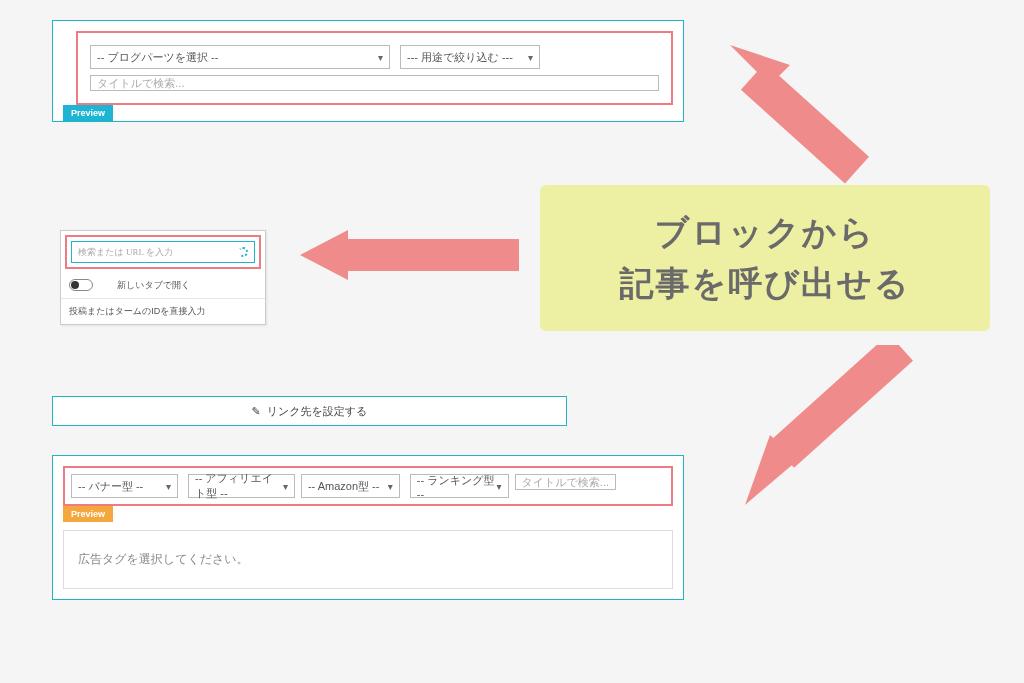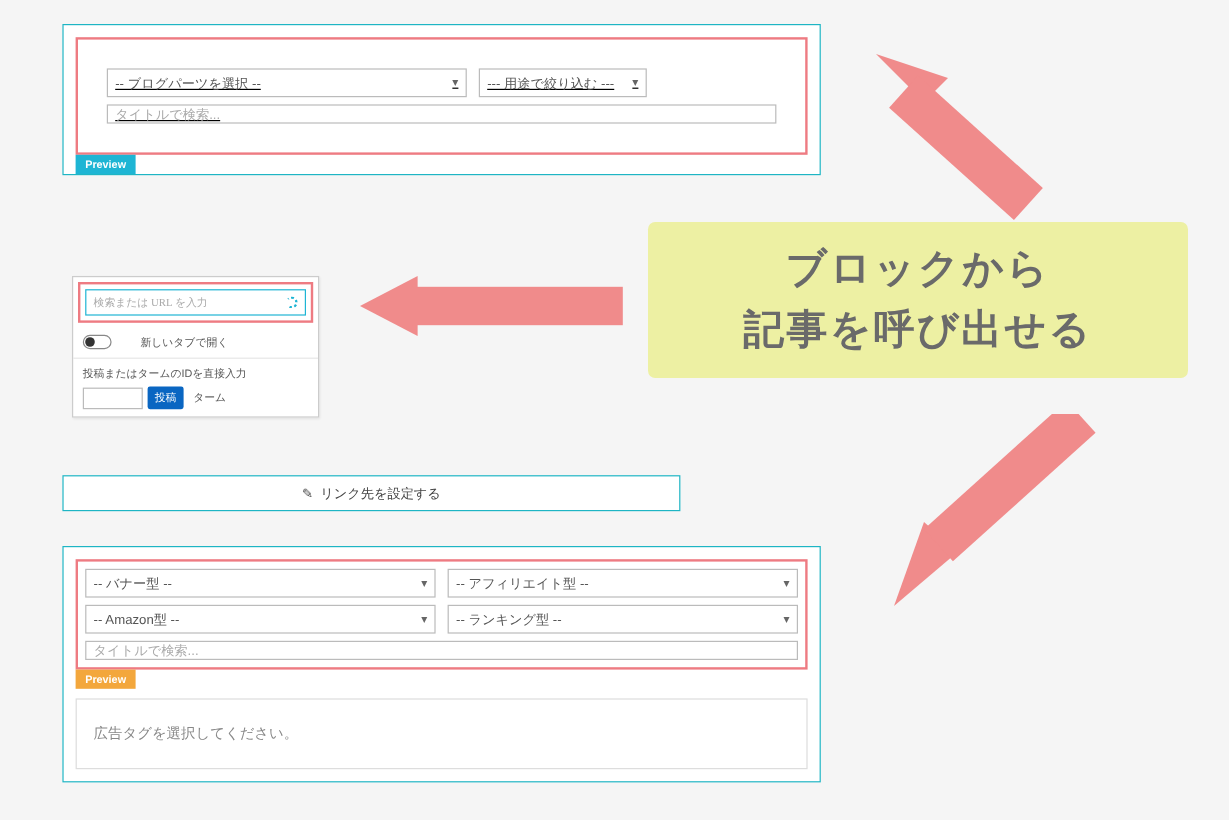--- a/index.html
+++ b/index.html
@@ -15,23 +15,22 @@
   
   .panel1 {
     position: absolute;
     left: 52px; top: 20px;
     width: 632px;
     border: 1px solid #1eb5c4;
     background: #fff;
   }
   .panel1 .redbox {
     border: 2px solid #ee7b82;
-    margin: 10px 10px 0 10px;
-    padding: 24px;
-    text-decoration: underline;
+    margin: 10px 10px 0 23px;
+    padding: 12px;
   }
   .row { display: flex; gap: 10px; }
   .select {
     display: flex; justify-content: space-between; align-items: center;
     border: 1px solid #bbb;
     background: #fff;
     height: 24px;
     padding: 0 6px;
     color: #555;
     cursor: pointer;
@@ -139,30 +138,30 @@
     position: absolute;
     left: 52px; top: 455px;
     width: 632px;
     border: 1px solid #1eb5c4;
     background: #fff;
   }
   .panel3 .redbox {
     border: 2px solid #ee7b82;
     margin: 10px 10px 0 10px;
     padding: 6px;
-    display: flex; flex-direction: column; gap: 6px;
+    display: flex; gap: 6px;
   }
   .row2 { display: flex; gap: 10px; }
   .select.half { flex: 1 1 0; }
 
   
   .callout {
     position: absolute;
     left: 540px; top: 185px;
-    width: 450px; height: 130px;
+    width: 450px; height: 146px;
     background: #edf0a3;
     border-radius: 6px;
     display: flex; flex-direction: column;
     align-items: center; justify-content: center;
     color: #6a6a6a;
     font-size: 34px;
     font-weight: 600;
     line-height: 1.5;
     letter-spacing: 2px;
   }
@@ -203,25 +202,20 @@
       <span>検索または URL を入力</span>
       <span class="loop"></span>
     </div>
   </div>
   <div class="toggle-row">
     <span class="toggle"></span>
     <span>新しいタブで開く</span>
   </div>
   <div class="sect2">
     <div>投稿またはタームのIDを直接入力</div>
-    <div class="btnrow">
-      <span class="tiny-input2"></span>
-      <span class="btn-post">投稿</span>
-      <span class="btn-term">ターム</span>
-    </div>
   </div>
 </div>
 
 <div class="linkbar">
   <span class="pencil">✎</span>
   <span>リンク先を設定する</span>
 </div>
 
 <div class="panel3">
   <div class="redbox">

